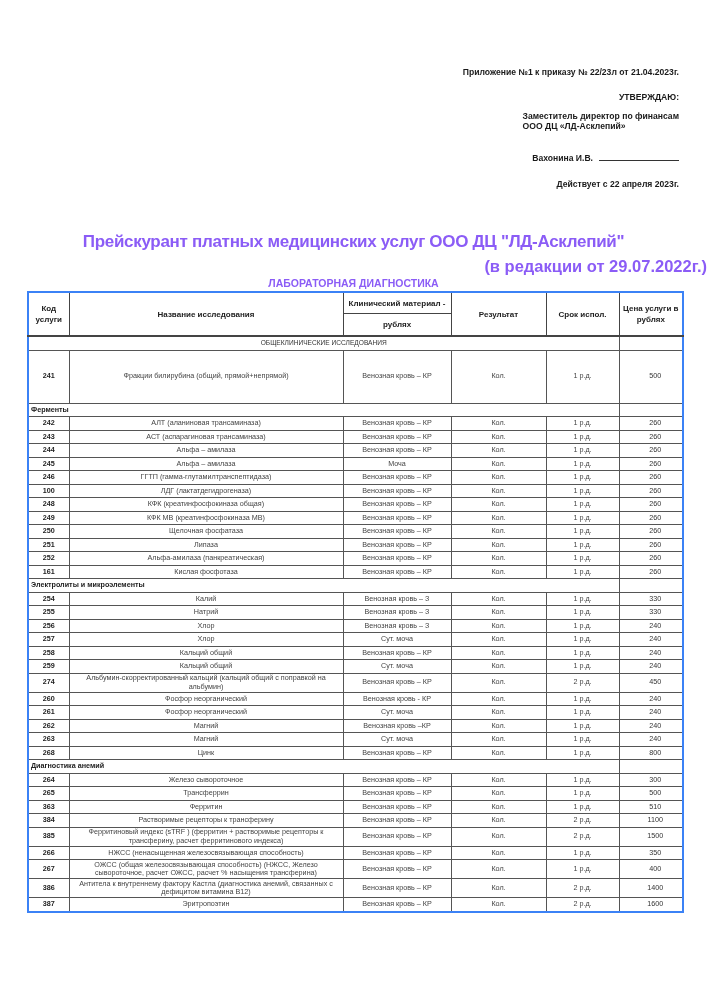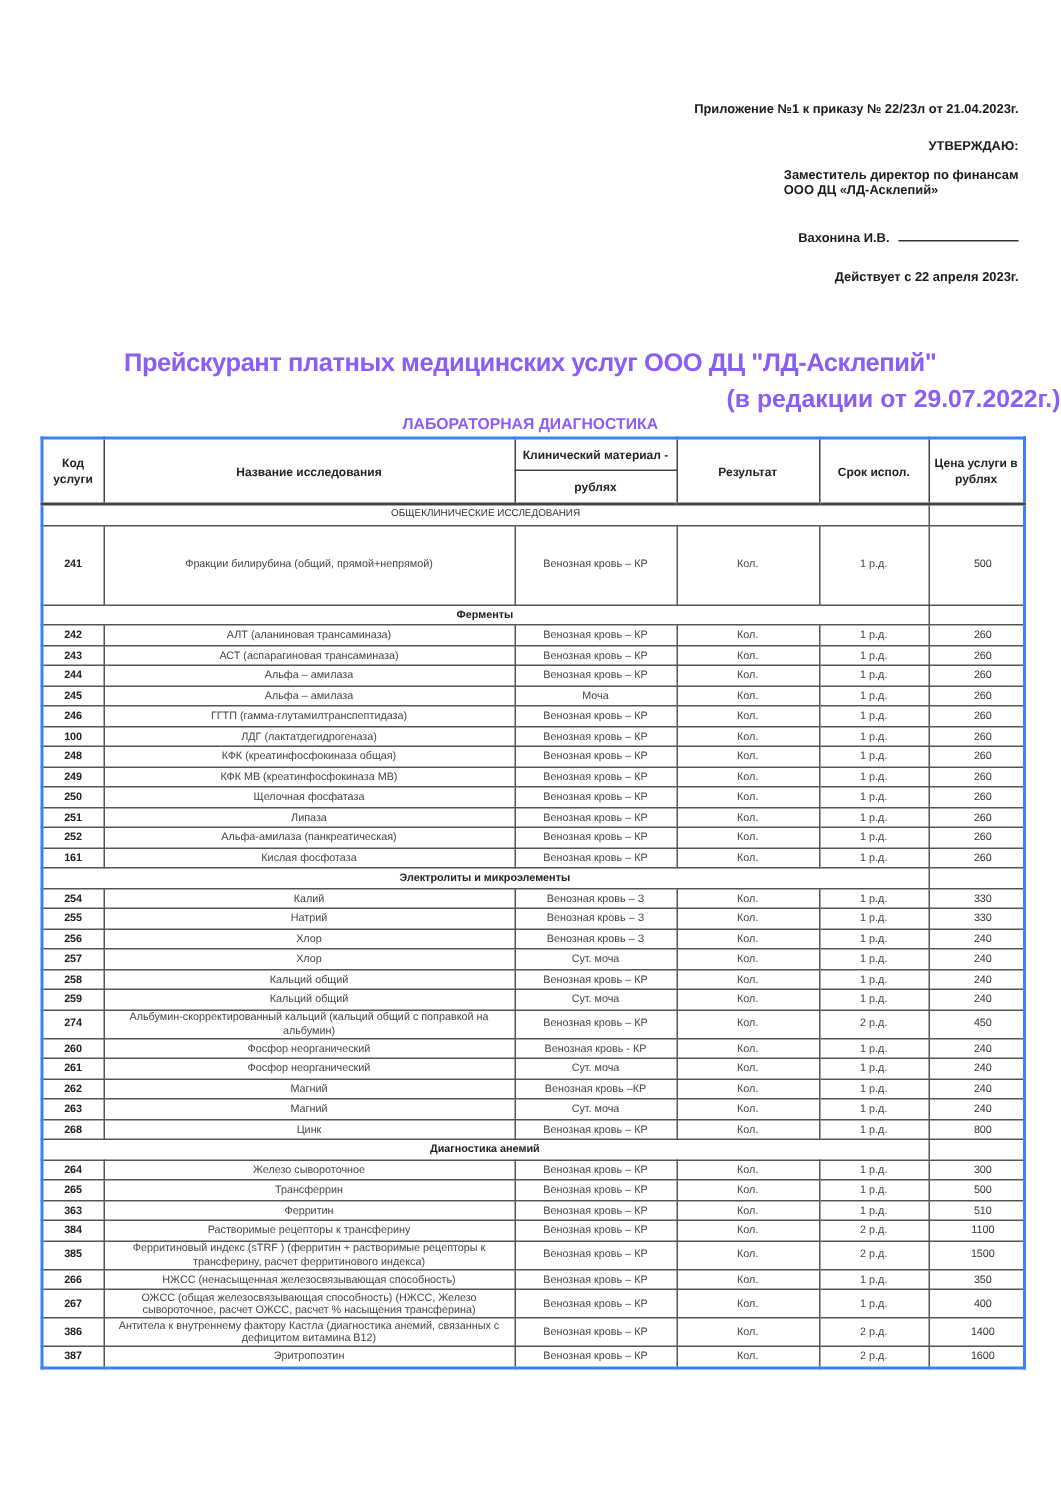--- a/index.html
+++ b/index.html
@@ -12,21 +12,21 @@
   .t3 { top:277px; font-size:10.5px; }
   table { position:absolute; left:27px; top:291px; width:655px; border-collapse:collapse; table-layout:fixed; border:2px solid #3b82f6; }
   col.c1 { width:41px; } col.c2 { width:274px; } col.c3 { width:108px; } col.c4 { width:95px; } col.c5 { width:73px; } col.c6 { width:64px; }
   th { font-size:8px; font-weight:bold; color:#222; border:1px solid #444; padding:0 2px; text-align:center; line-height:11px; }
   th.mat-top { height:20px; border-bottom:1.5px solid #444; }
   th.mat-bot { height:21px; }
   thead tr:last-child th, thead th.bottom { border-bottom:2px solid #444; }
   td { font-size:7.2px; color:#444; border:1px solid #555; padding:0 3px; height:12.5px; line-height:8.4px; text-align:center; }
   td.code { font-weight:bold; color:#222; }
   td.name { text-align:center; }
-  td.section { text-align:center; font-weight:bold; color:#222; border-right:1px solid #555; padding-left:2px; }
+  td.section { text-align:left; font-weight:bold; color:#222; border-right:1px solid #555; padding-left:2px; }
   td.gen { text-align:center; font-size:6.6px; color:#333; height:12px; }
   tr.big td { height:52px; }
   tr.two td { height:18px; }
   td.price { color:#333;padding-left:12px; }
 </style>
 </head>
 <body>
 
 <div class="hdr" style="top:67px;">Приложение №1 к приказу № 22/23л от 21.04.2023г.</div>
 <div class="hdr" style="top:92px;margin-left:20px;">УТВЕРЖДАЮ:</div>

